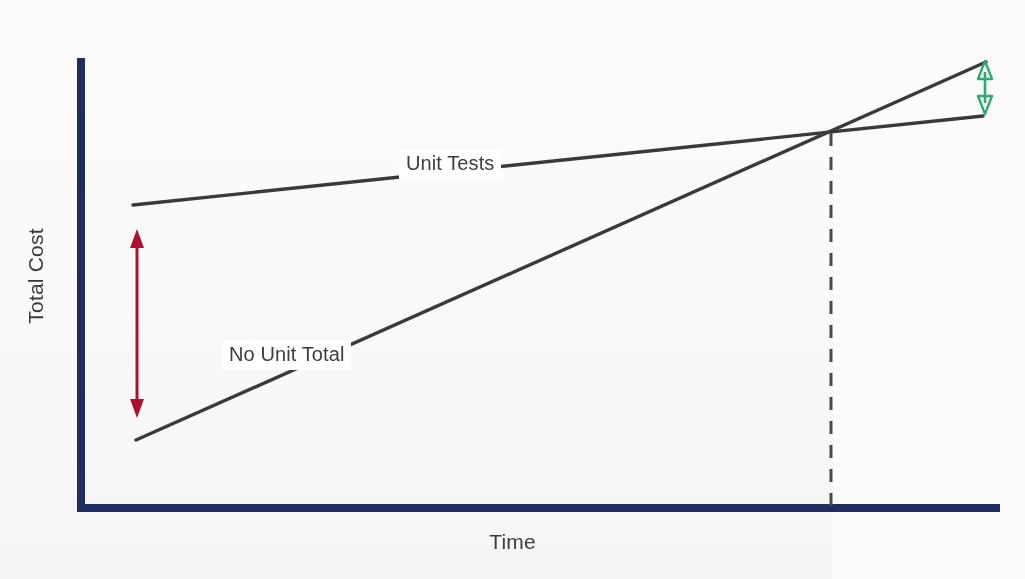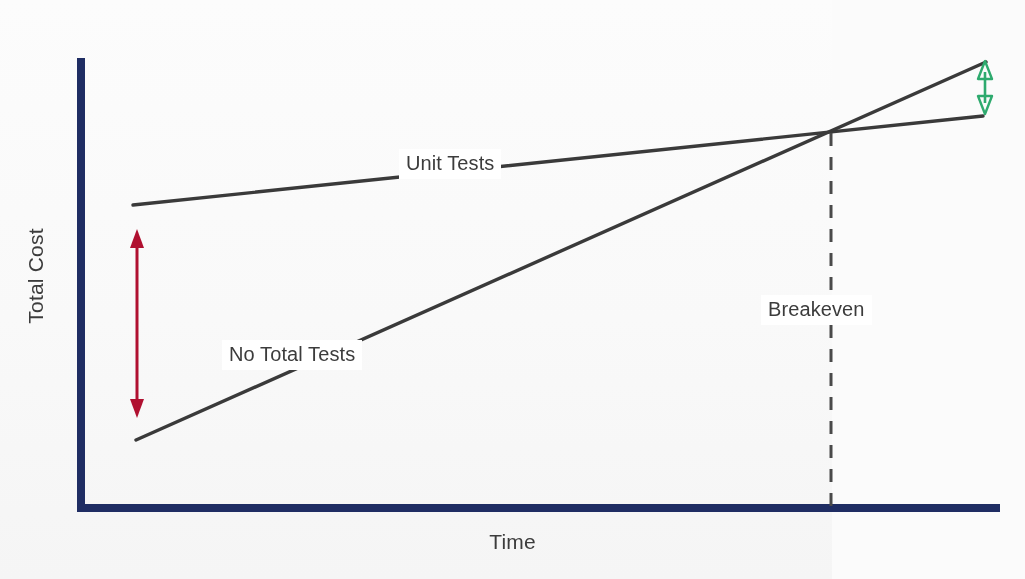--- a/index.html
+++ b/index.html
@@ -98,21 +98,20 @@
     <g>
       <line x1="985" y1="72" x2="985" y2="103" stroke="#2eaa6e" stroke-width="2.6"></line>
       <polygon points="985,61 978,79 992,79" fill="none" stroke="#2eaa6e" stroke-width="2.4" stroke-linejoin="round"></polygon>
       <polygon points="985,114 978,96 992,96" fill="none" stroke="#2eaa6e" stroke-width="2.4" stroke-linejoin="round"></polygon>
     </g>
 
   </svg>
 
   <div class="lbl" id="label-unit-tests">Unit Tests</div>
 
-  <div class="lbl" id="label-no-unit-tests">No Total Tests</div>
+  <div class="lbl" id="label-no-unit-tests">No Unit Total</div>
 
-  <div class="lbl" id="label-breakeven">Breakeven</div>
 
   <div id="axis-label-x">Time</div>
 
   <div id="axis-label-y">Total Cost</div>
 
 </div>
 
 </body></html>

